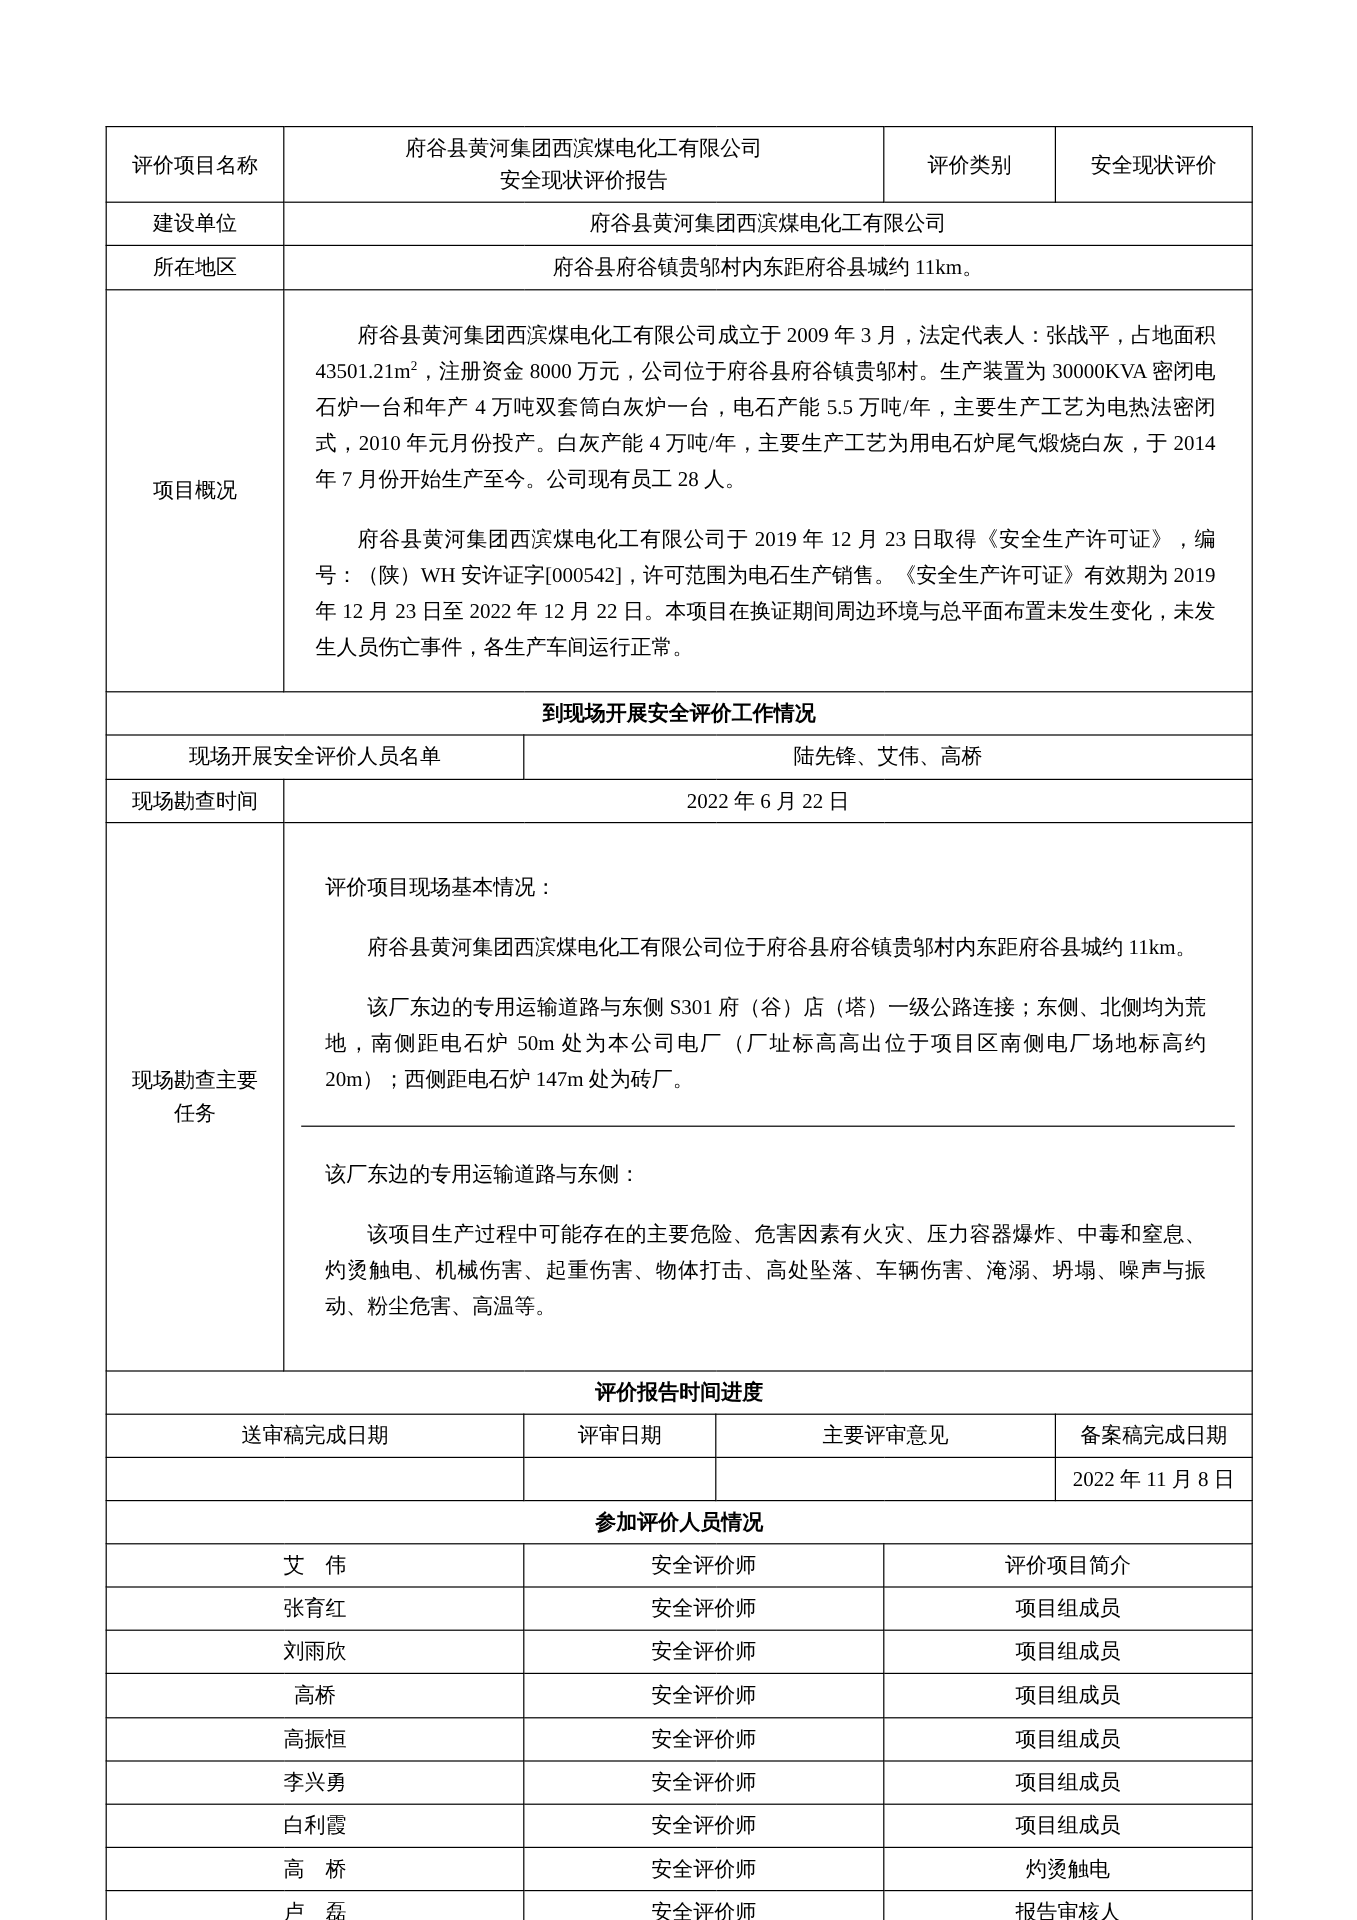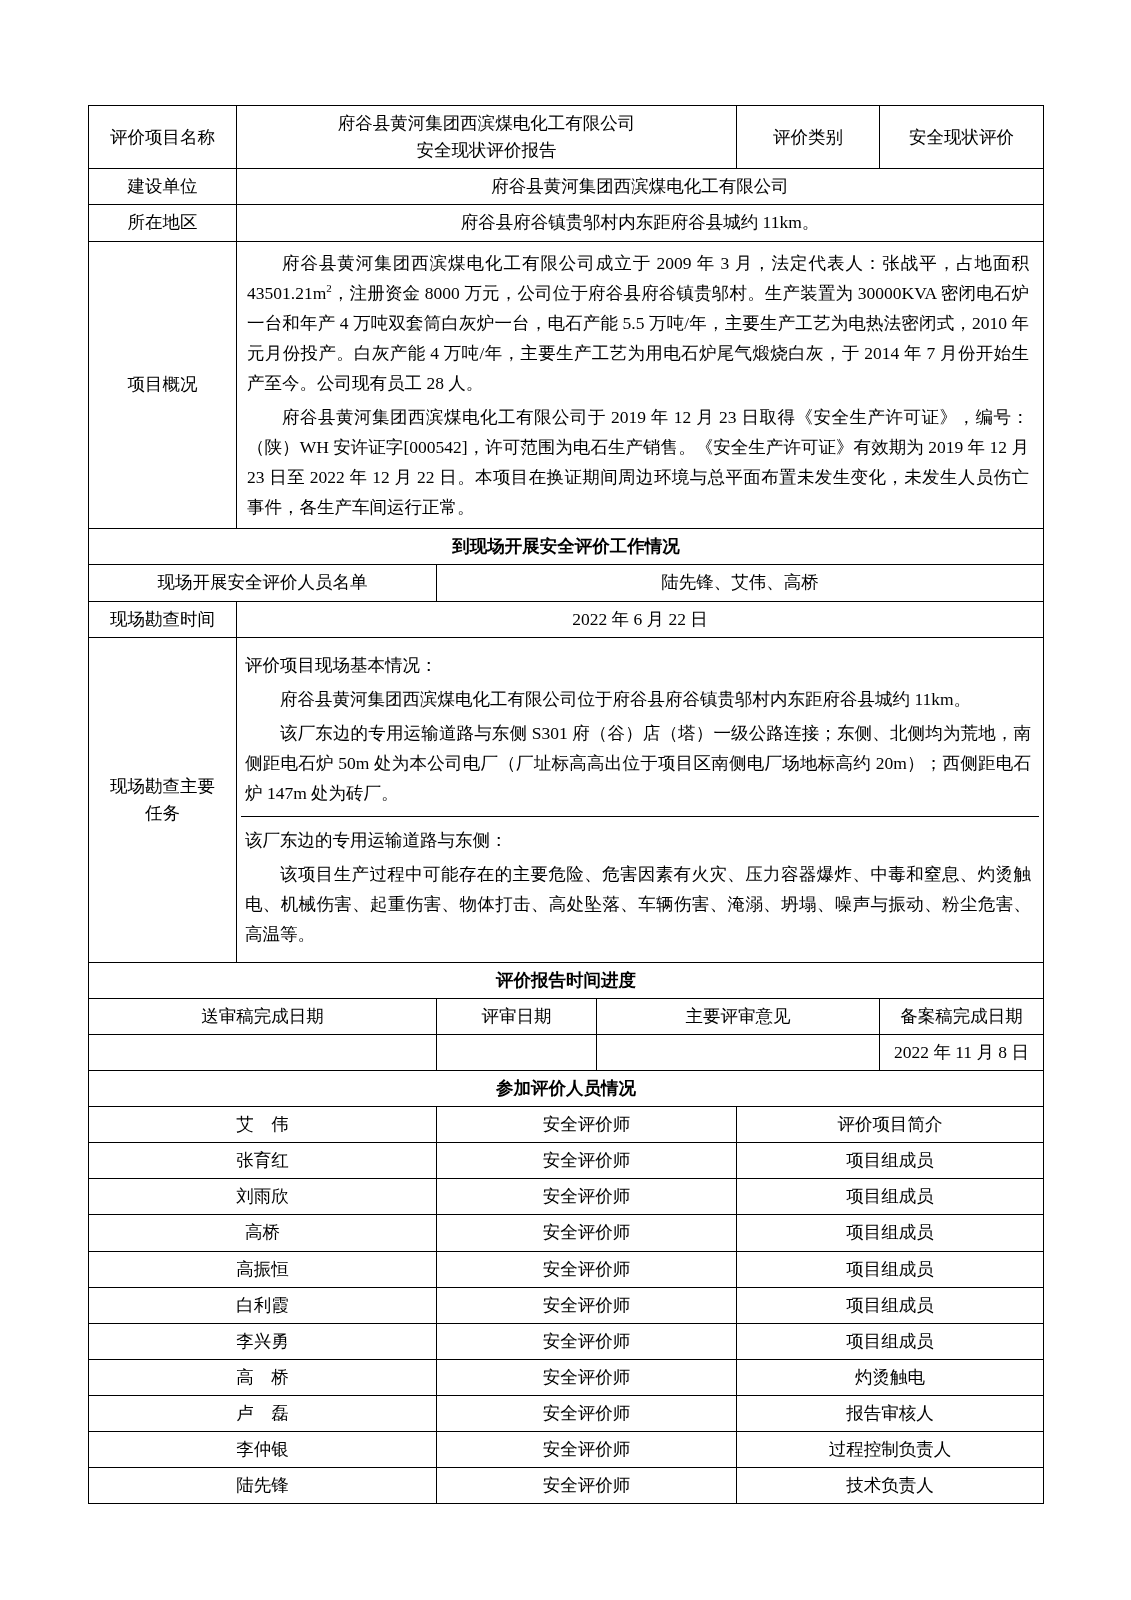--- a/index.html
+++ b/index.html
@@ -42,21 +42,21 @@
   }
   .cell-label {
     text-align: center;
     white-space: nowrap;
   }
   .para {
     text-align: justify;
     text-justify: inter-ideograph;
     font-size: 17.5px;
     line-height: 1.72;
-    margin: 0;
+    margin: 16px;
     padding: 2px 8px 2px 4px;
     font-family: Liberation Serif, serif;
   }
   .para + .para { margin-top: 0; }
   .indent { text-indent: 2em; }
   .sub-block {
     padding: 6px 8px 6px 4px;
   }
   .sub-block .para { padding-left: 0; padding-right: 0; }
   sup { font-size: 11px; vertical-align: super; line-height: 0; }
@@ -118,21 +118,21 @@
       <tr class="row-h">
         <td class="cell-label">现场勘查时间</td>
         <td class="ctr" colspan="5">2022 年 6 月 22 日</td>
       </tr>
 
       <tr>
         <td class="cell-label">
           <div>现场勘查主要</div>
           <div>任务</div>
         </td>
-        <td colspan="5" style="padding:4px;">
+        <td colspan="5" style="padding:14px;">
           <div class="sub-block" style="border-bottom:1px solid #000;">
             <p class="para">评价项目现场基本情况：</p>
             <p class="para indent">府谷县黄河集团西滨煤电化工有限公司位于府谷县府谷镇贵邬村内东距府谷县城约 11km。</p>
             <p class="para indent">该厂东边的专用运输道路与东侧 S301 府（谷）店（塔）一级公路连接；东侧、北侧均为荒地，南侧距电石炉 50m 处为本公司电厂（厂址标高高出位于项目区南侧电厂场地标高约 20m）；西侧距电石炉 147m 处为砖厂。</p>
           </div>
           <div class="sub-block">
             <p class="para">该厂东边的专用运输道路与东侧：</p>
             <p class="para indent">该项目生产过程中可能存在的主要危险、危害因素有火灾、压力容器爆炸、中毒和窒息、灼烫触电、机械伤害、起重伤害、物体打击、高处坠落、车辆伤害、淹溺、坍塌、噪声与振动、粉尘危害、高温等。</p>
           </div>
         </td>
@@ -180,26 +180,26 @@
         <td class="ctr" colspan="2">高桥</td>
         <td class="ctr" colspan="2">安全评价师</td>
         <td class="ctr" colspan="2">项目组成员</td>
       </tr>
       <tr class="row-h">
         <td class="ctr" colspan="2">高振恒</td>
         <td class="ctr" colspan="2">安全评价师</td>
         <td class="ctr" colspan="2">项目组成员</td>
       </tr>
       <tr class="row-h">
+        <td class="ctr" colspan="2">李兴勇</td>
+        <td class="ctr" colspan="2">安全评价师</td>
+        <td class="ctr" colspan="2">项目组成员</td>
+      </tr>
+      <tr class="row-h">
         <td class="ctr" colspan="2">白利霞</td>
-        <td class="ctr" colspan="2">安全评价师</td>
-        <td class="ctr" colspan="2">项目组成员</td>
-      </tr>
-      <tr class="row-h">
-        <td class="ctr" colspan="2">李兴勇</td>
         <td class="ctr" colspan="2">安全评价师</td>
         <td class="ctr" colspan="2">项目组成员</td>
       </tr>
       <tr class="row-h">
         <td class="ctr" colspan="2">高　桥</td>
         <td class="ctr" colspan="2">安全评价师</td>
         <td class="ctr" colspan="2">灼烫触电</td>
       </tr>
       <tr class="row-h">
         <td class="ctr" colspan="2">卢　磊</td>

